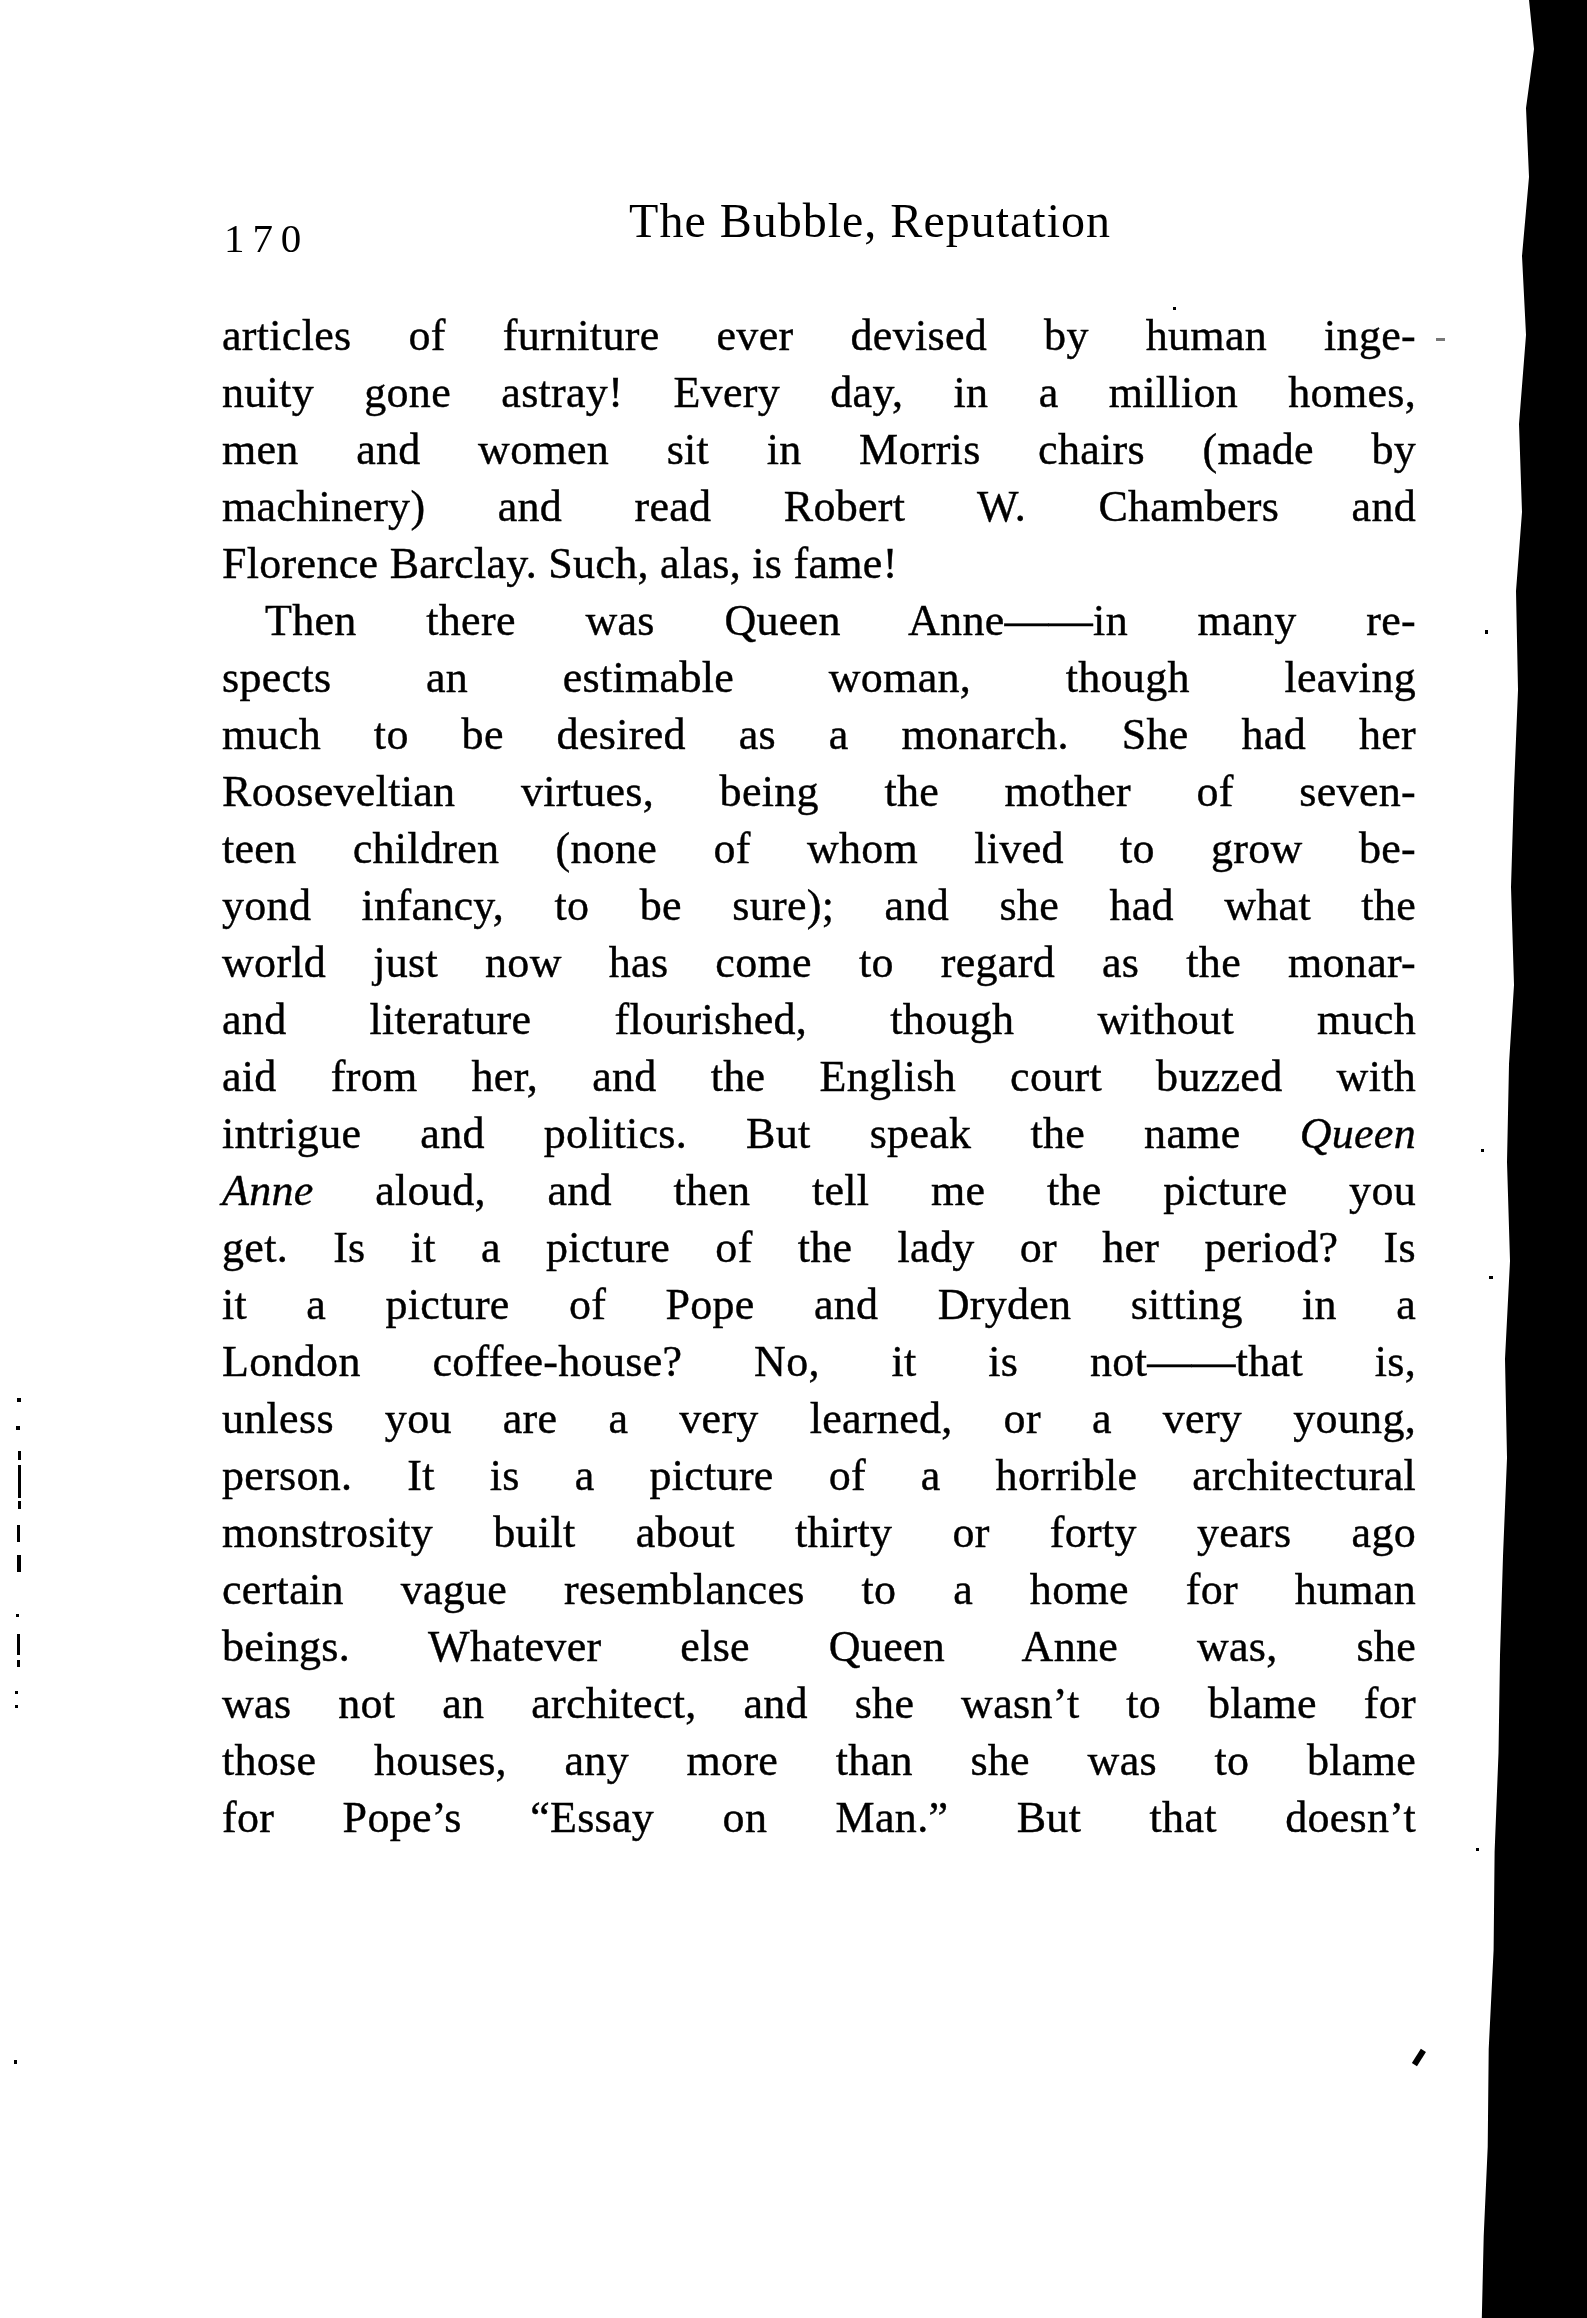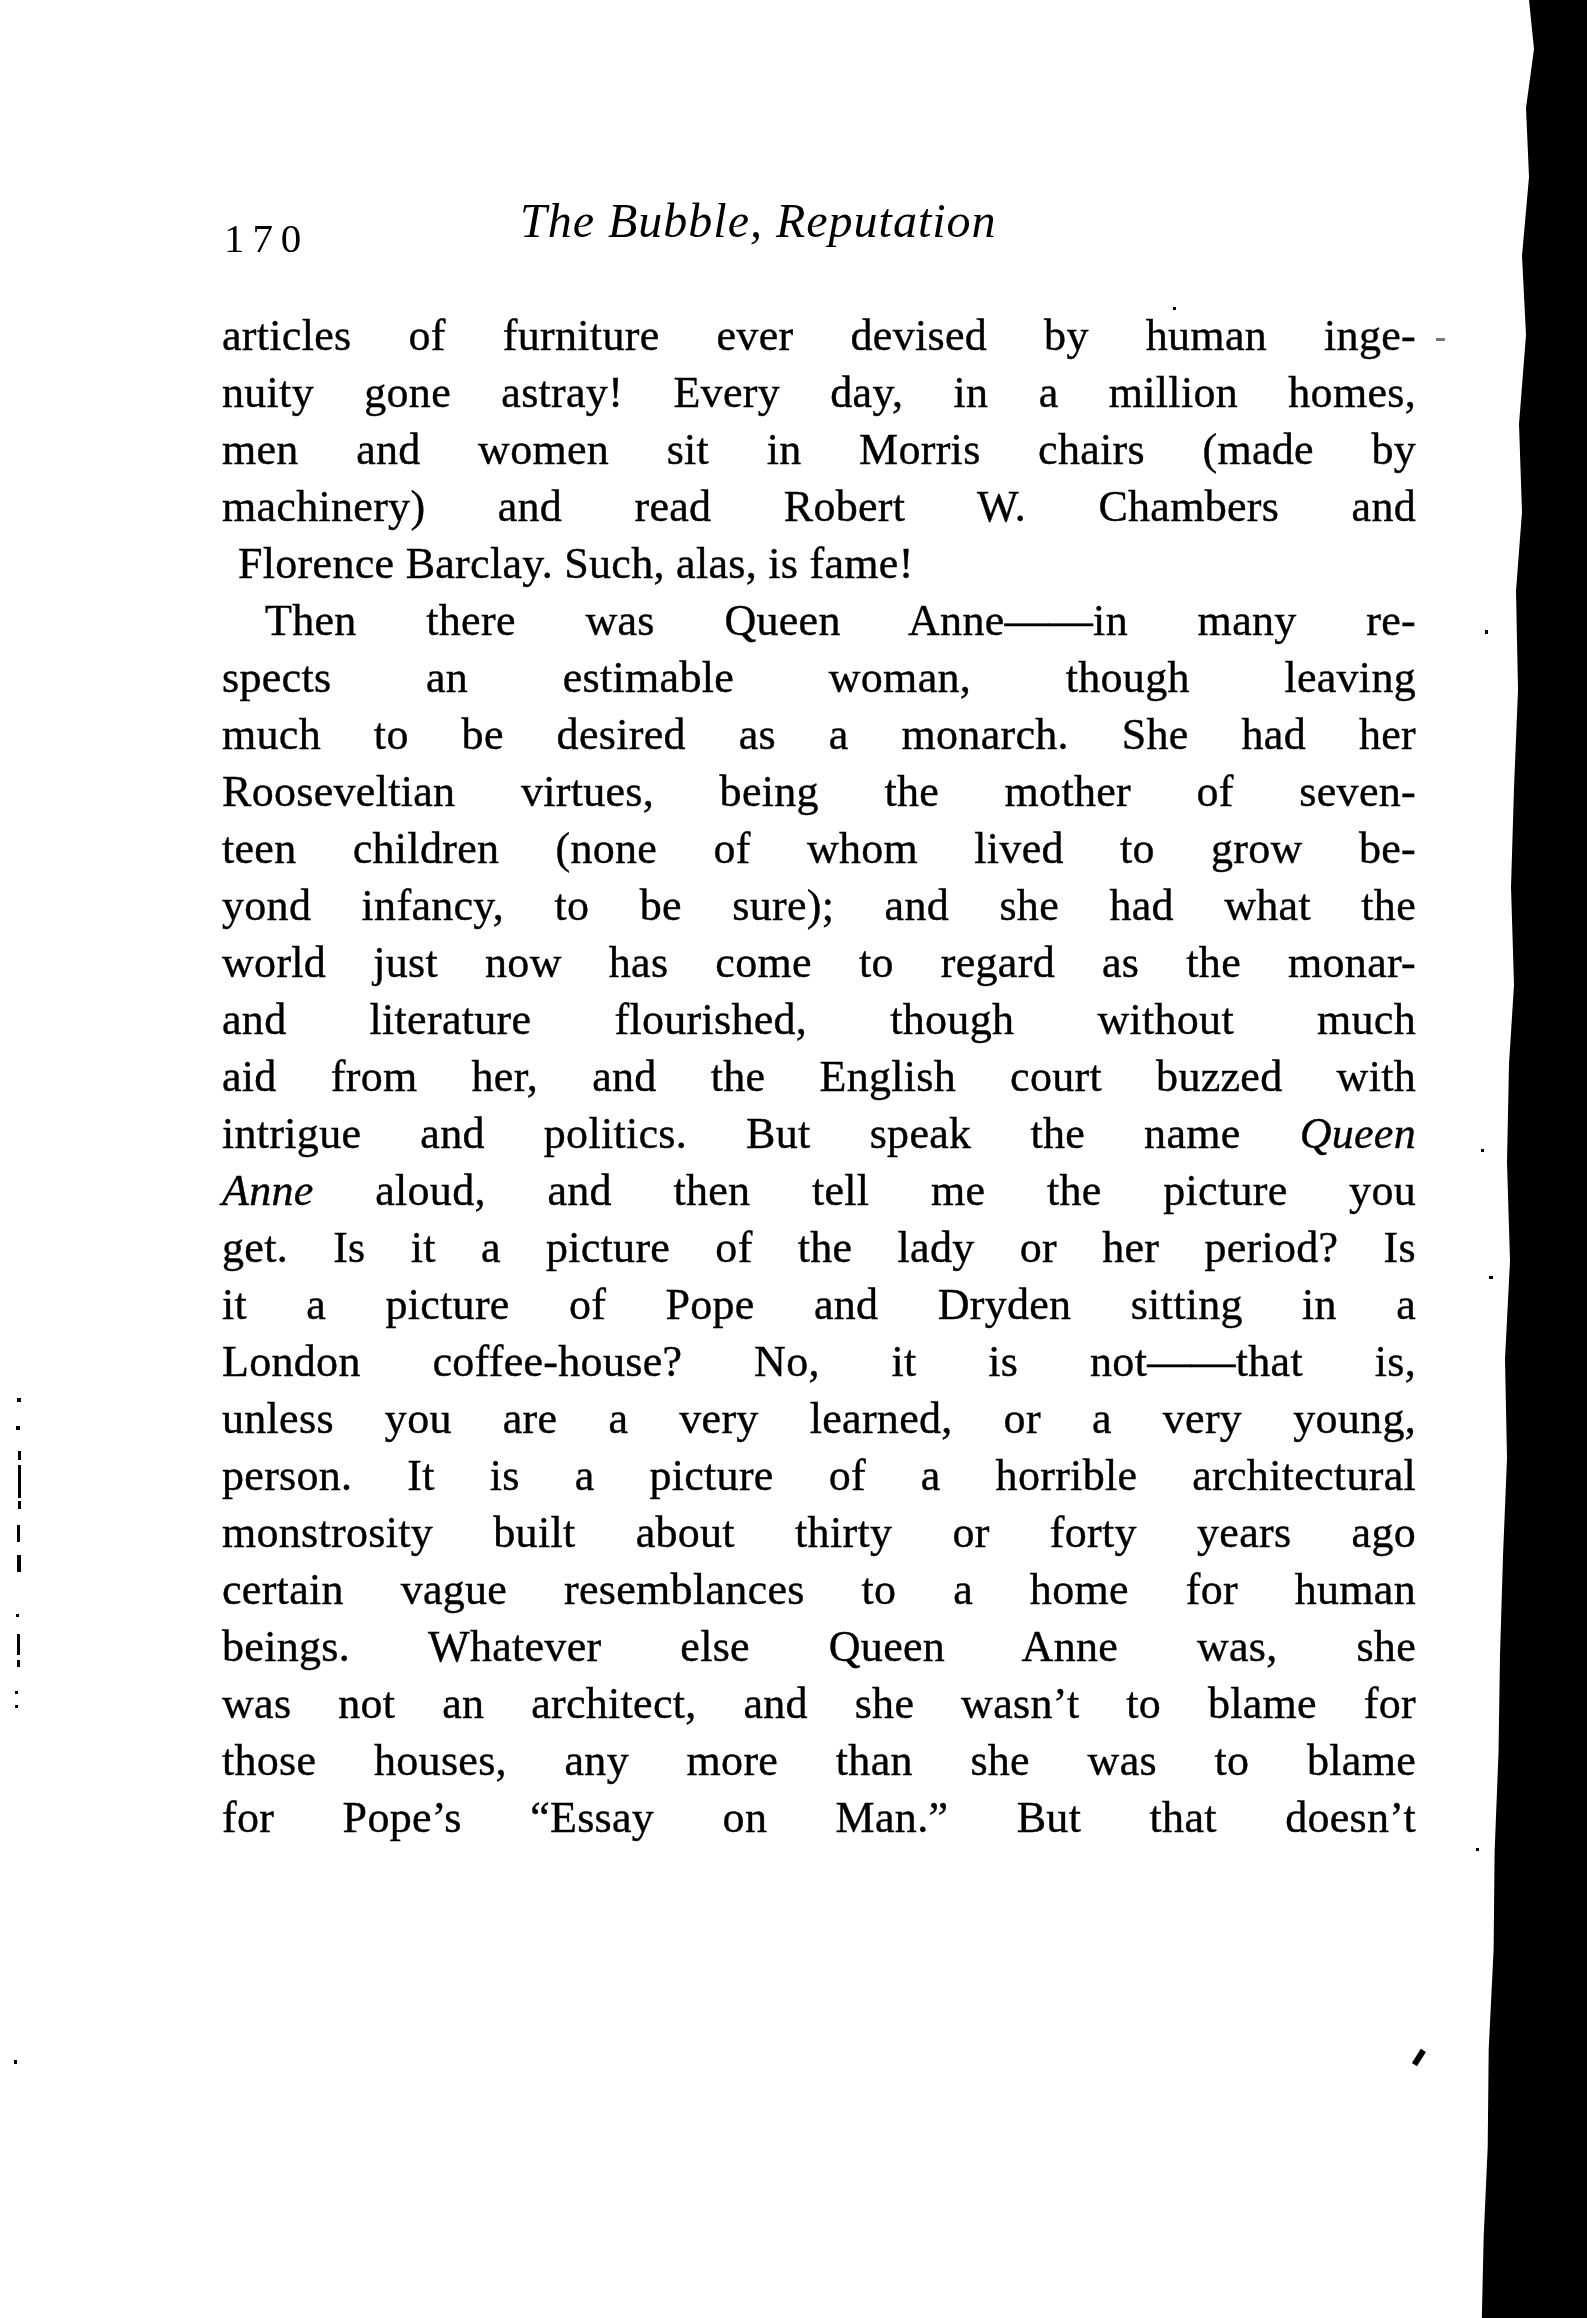--- a/index.html
+++ b/index.html
@@ -32,37 +32,37 @@
   }
   .header{
     position:absolute;left:222px;top:193px;width:1194px;height:69px;
   }
   .pagenum{
     position:absolute;left:2px;top:21px;
     font-size:41px;letter-spacing:7.9px;
   }
   .booktitle{
     position:absolute;left:298px;top:0;width:591px;
-    text-align:left;
-    font-size:48px;font-style:italic;letter-spacing:1px;
+    text-align:right;
+    font-size:48px;letter-spacing:1px;
     white-space:nowrap;
   }
   .bodytext{
     position:absolute;left:222px;top:307px;width:1194px;
     font-size:44px;
     letter-spacing:0.3px;
     -webkit-text-stroke:0.4px var(--ink);
   }
   .line{
     height:57px;line-height:57px;
     text-align:justify;
     text-align-last:justify;
     white-space:normal;
   }
-  .line.short{text-align-last:left;margin-left:16px;}
+  .line.short{text-align-last:left;}
   .line.indent{text-indent:43px;}
   .line em{font-style:italic;}
   .artifact{position:absolute;background:var(--ink);}
 </style>
 </head>
 <body>
 
 <div class="page">
   <div class="band"></div>
 

